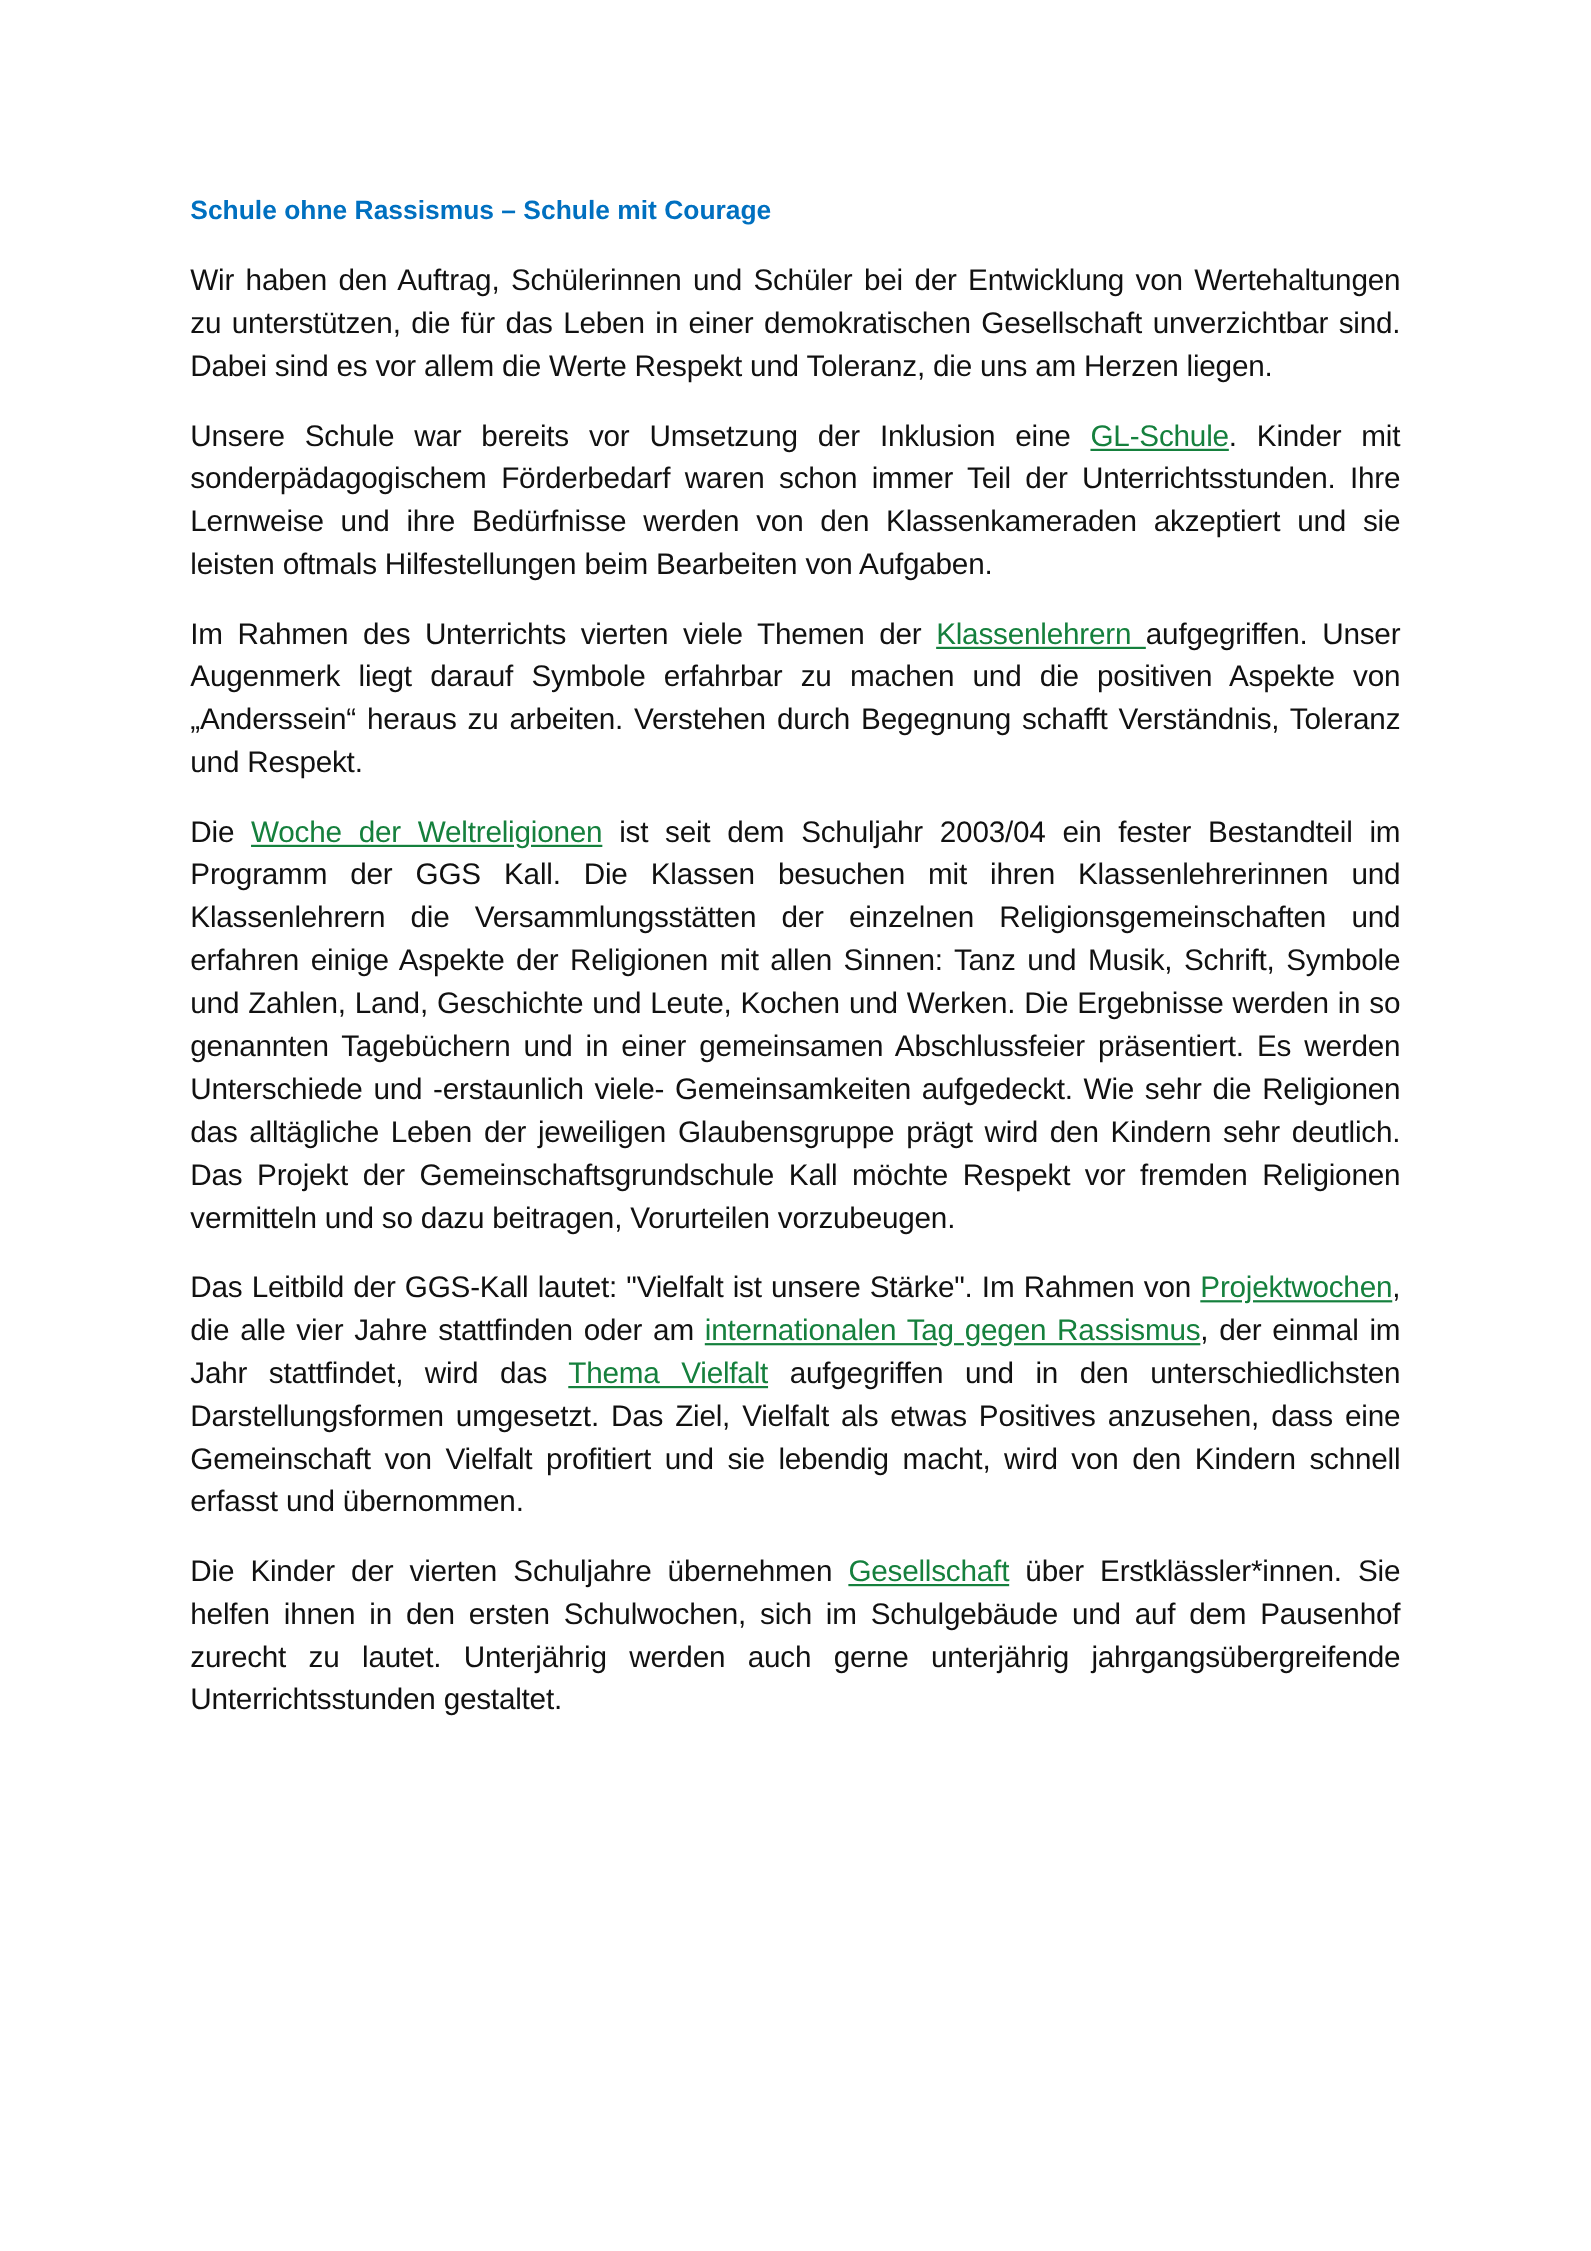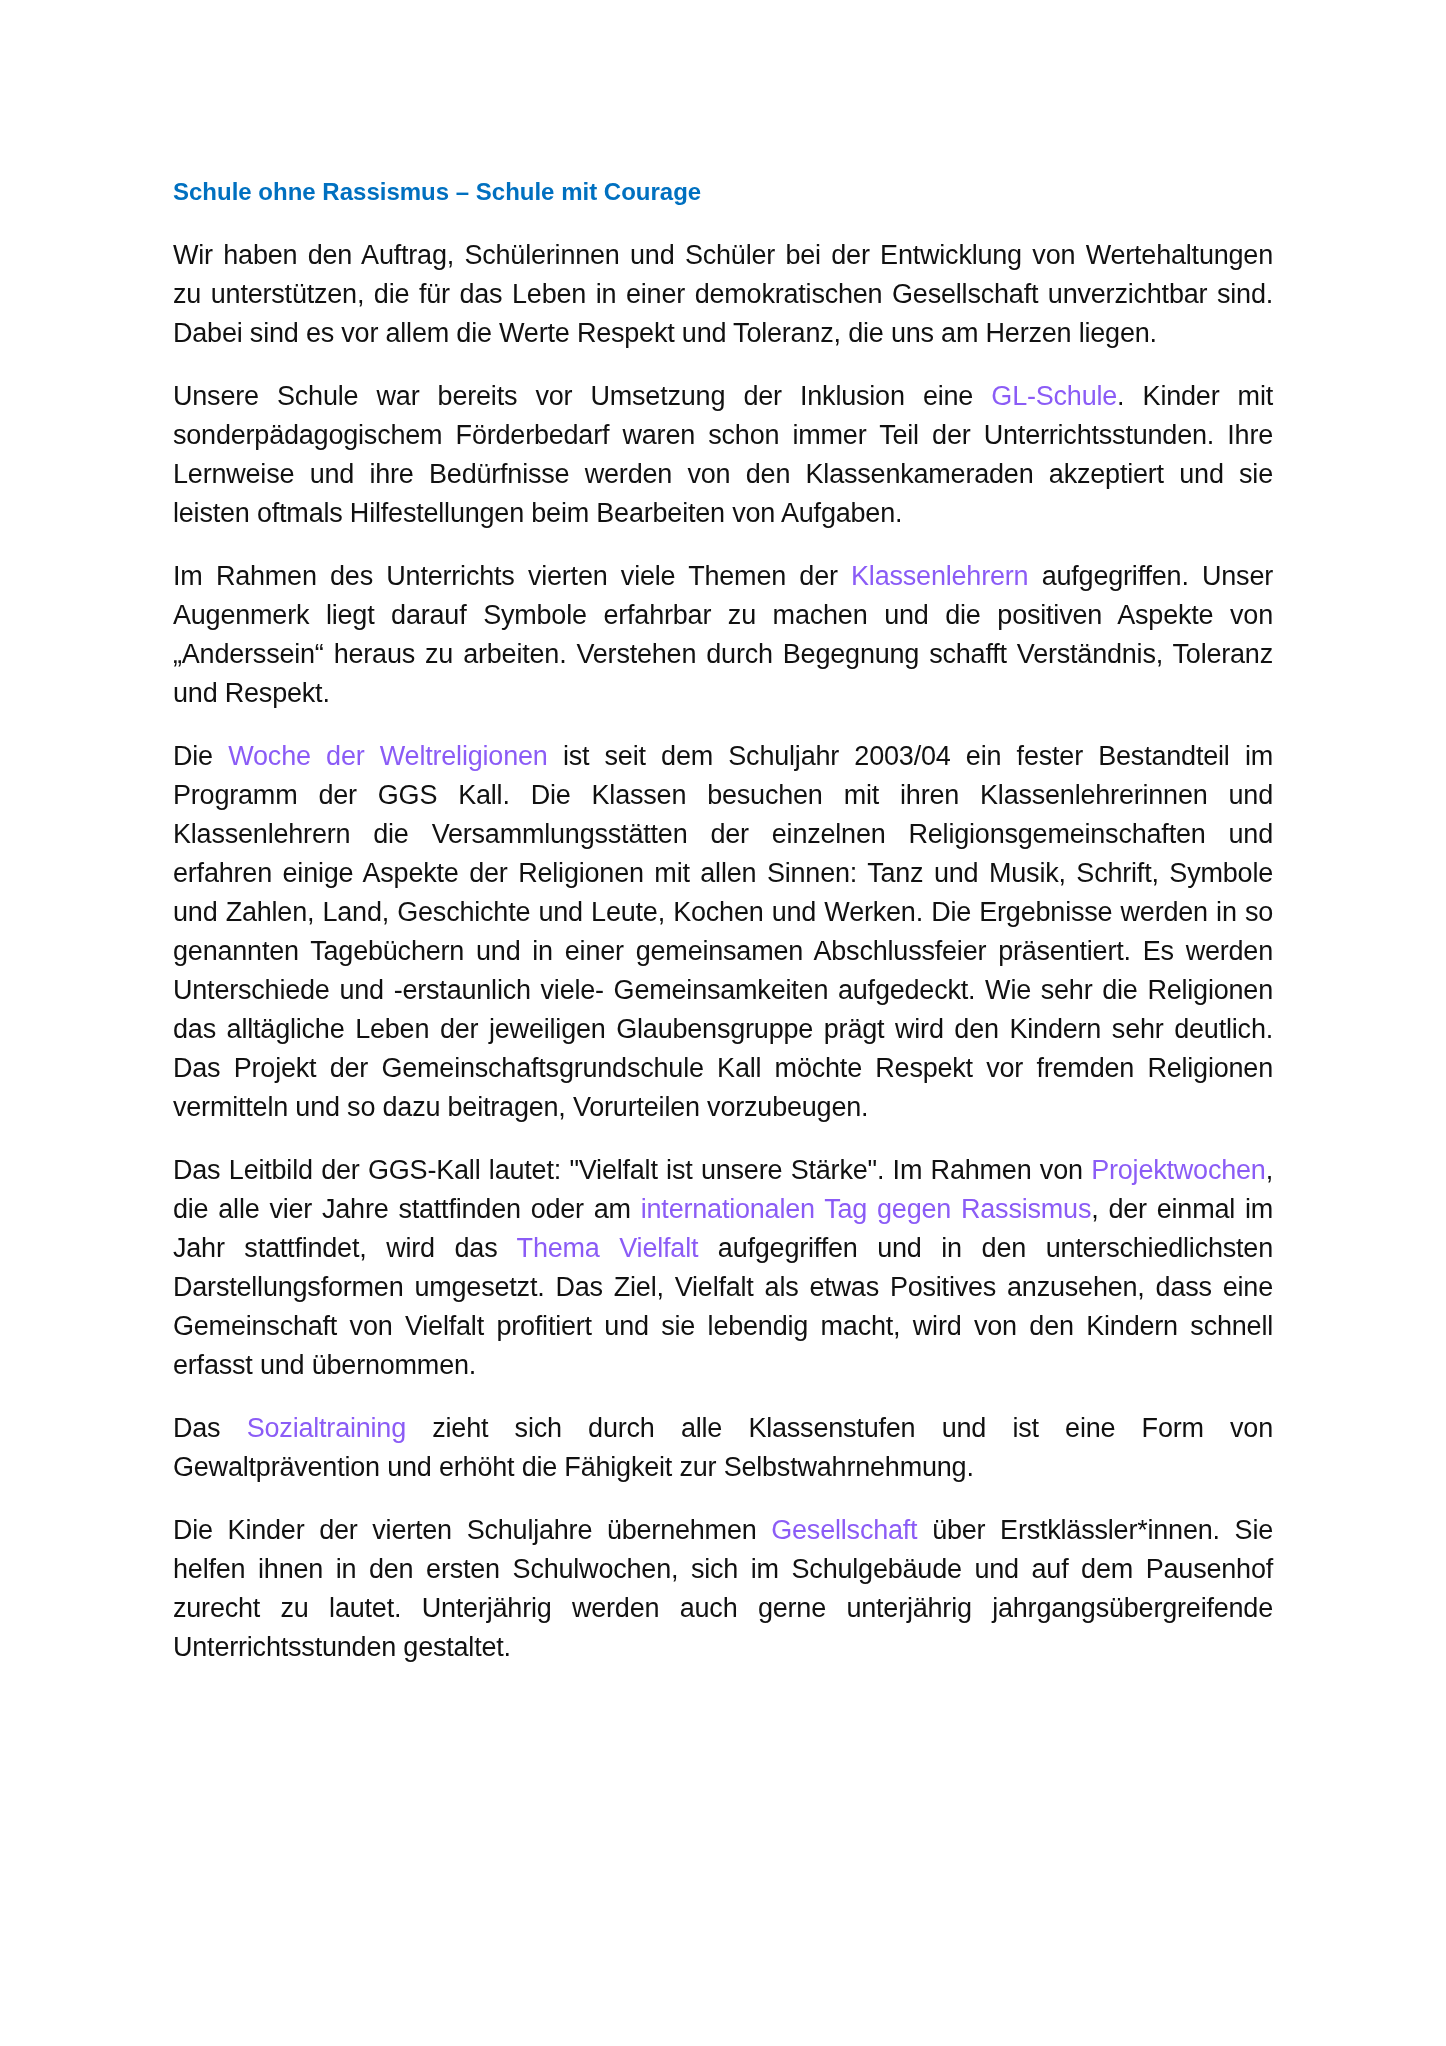--- a/index.html
+++ b/index.html
@@ -20,29 +20,28 @@
     line-height: 44px;
   }
   .para {
     font-size: 27px;
     line-height: 39px;
     text-align: justify;
     margin: 0 0 24px 0;
     letter-spacing: -0.2px;
   }
   .para.first { margin-bottom: 25px; }
-  .link { text-underline-offset: 3px; color: #8b5cf6; cursor: pointer; }
+  .link { text-decoration: underline; text-underline-offset: 3px; color: #15803d; cursor: pointer; }
 </style>
 </head>
 <body>
 
 <div class="page">
   <h1 class="title">Schule ohne Rassismus – Schule mit Courage</h1>
   <div id="body">
       <p class="para"><span>Wir haben den Auftrag, Schülerinnen und Schüler bei der Entwicklung von Wertehaltungen zu unterstützen, die für das Leben in einer demokratischen Gesellschaft unverzichtbar sind. Dabei sind es vor allem die Werte Respekt und Toleranz, die uns am Herzen liegen.</span></p>
       <p class="para"><span>Unsere Schule war bereits vor Umsetzung der Inklusion eine </span><a class="link">GL-Schule</a><span>. Kinder mit sonderpädagogischem Förderbedarf waren schon immer Teil der Unterrichtsstunden. Ihre Lernweise und ihre Bedürfnisse werden von den Klassenkameraden akzeptiert und sie leisten oftmals Hilfestellungen beim Bearbeiten von Aufgaben.</span></p>
       <p class="para"><span>Im Rahmen des Unterrichts vierten viele Themen der </span><a class="link">Klassenlehrern </a><span>aufgegriffen. Unser Augenmerk liegt darauf Symbole erfahrbar zu machen und die positiven Aspekte von „Anderssein“ heraus zu arbeiten. Verstehen durch Begegnung schafft Verständnis, Toleranz und Respekt.</span></p>
       <p class="para"><span>Die </span><a class="link">Woche der Weltreligionen</a><span> ist seit dem Schuljahr 2003/04 ein fester Bestandteil im Programm der GGS Kall. Die Klassen besuchen mit ihren Klassenlehrerinnen und Klassenlehrern die Versammlungsstätten der einzelnen Religionsgemeinschaften und erfahren einige Aspekte der Religionen mit allen Sinnen: Tanz und Musik, Schrift, Symbole und Zahlen, Land, Geschichte und Leute, Kochen und Werken. Die Ergebnisse werden in so genannten Tagebüchern und in einer gemeinsamen Abschlussfeier präsentiert. Es werden Unterschiede und -erstaunlich viele- Gemeinsamkeiten aufgedeckt. Wie sehr die Religionen das alltägliche Leben der jeweiligen Glaubensgruppe prägt wird den Kindern sehr deutlich. Das Projekt der Gemeinschaftsgrundschule Kall möchte Respekt vor fremden Religionen vermitteln und so dazu beitragen, Vorurteilen vorzubeugen.</span></p>
       <p class="para"><span>Das Leitbild der GGS-Kall lautet: "Vielfalt ist unsere Stärke". Im Rahmen von </span><a class="link">Projektwochen</a><span>, die alle vier Jahre stattfinden oder am </span><a class="link">internationalen Tag gegen Rassismus</a><span>, der einmal im Jahr stattfindet, wird das </span><a class="link">Thema Vielfalt</a><span> aufgegriffen und in den unterschiedlichsten Darstellungsformen umgesetzt. Das Ziel, Vielfalt als etwas Positives anzusehen, dass eine Gemeinschaft von Vielfalt profitiert und sie lebendig macht, wird von den Kindern schnell erfasst und übernommen.</span></p>
-      <p class="para"><span>Das </span><a class="link">Sozialtraining</a><span> zieht sich durch alle Klassenstufen und ist eine Form von Gewaltprävention und erhöht die Fähigkeit zur Selbstwahrnehmung.</span></p>
       <p class="para"><span>Die Kinder der vierten Schuljahre übernehmen </span><a class="link">Gesellschaft</a><span> über Erstklässler*innen. Sie helfen ihnen in den ersten Schulwochen, sich im Schulgebäude und auf dem Pausenhof zurecht zu lautet. Unterjährig werden auch gerne unterjährig jahrgangsübergreifende Unterrichtsstunden gestaltet.</span></p>
     </div>
 </div>
 
 </body></html>

